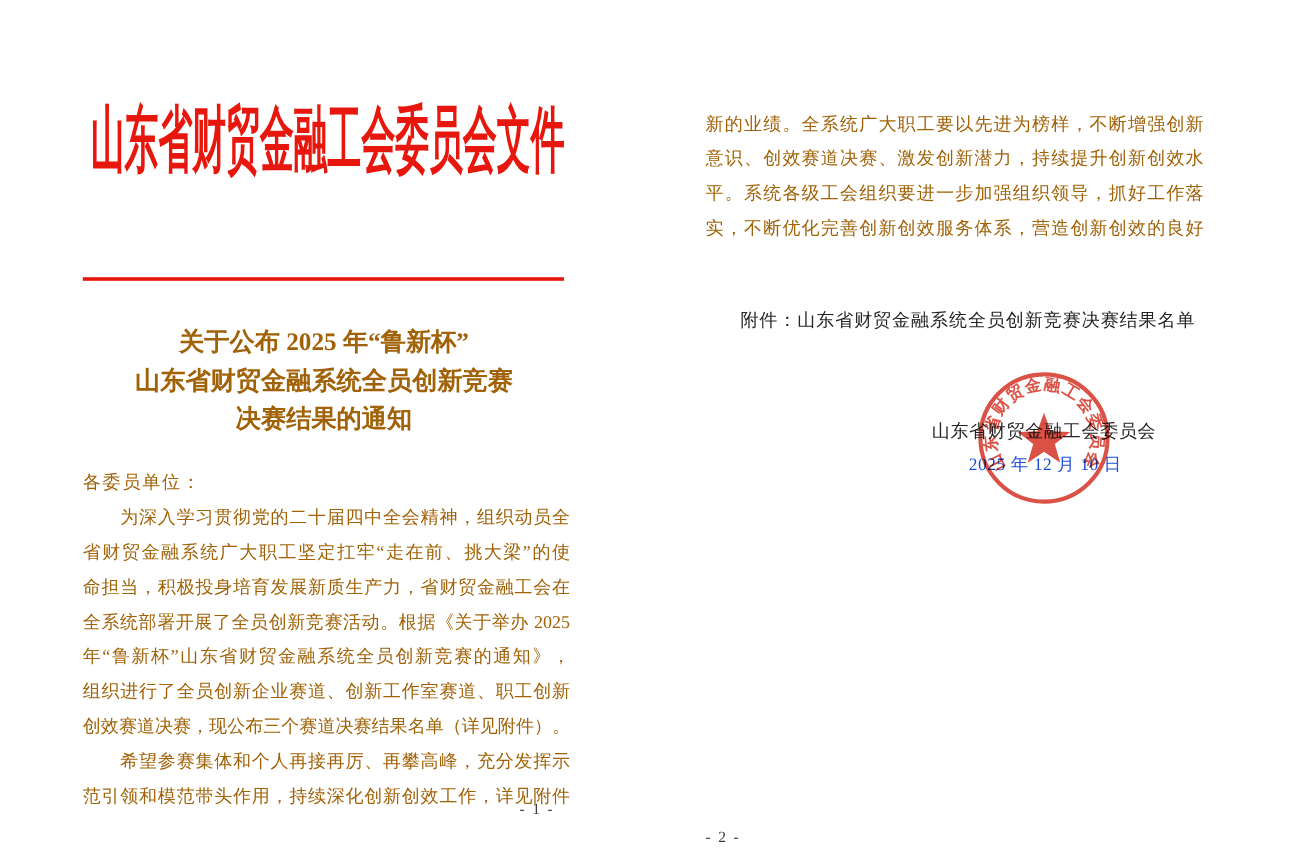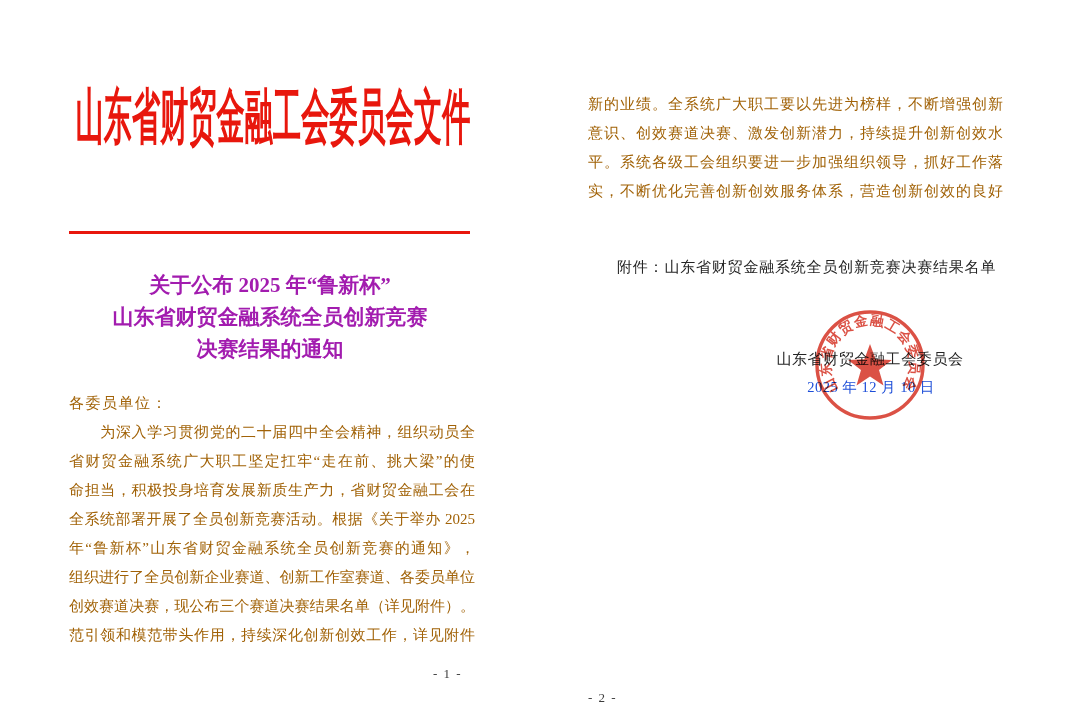--- a/index.html
+++ b/index.html
@@ -15,21 +15,21 @@
     position:absolute; left:261px; top:84px;
     font-size:60px; font-weight:bold; color:#e8170d;
     white-space:nowrap; line-height:1.1; letter-spacing:0px;
     transform:translateX(-50%) scaleX(0.47);
   }
   .red-line { position:absolute; left:57px; top:231px; width:401px; height:3px; background:#e8170d; }
 
   
   .doc-title {
     position:absolute; left:57px; top:269px; width:402px;
-    text-align:center; font-weight:bold; font-size:21px; line-height:32px; color:#a21caf;
+    text-align:center; font-weight:bold; font-size:21px; line-height:32px; color:#a16207;
   }
 
   
   .body-block { position:absolute; font-size:15px; color:#a16207; }
   #body1 { left:57px; top:389px; width:406px; }
   #body2 { left:48px; top:90px;  width:415px; }
   .line { height:29px; line-height:29px; text-align:justify; overflow:hidden; }
   .line.fill { text-align-last:justify; }
   .line.nofill { letter-spacing:1.5px; text-align:left; }
 
@@ -71,22 +71,23 @@
     <div>决赛结果的通知</div>
   </div>
 
   <div class="body-block" id="body1">
       <div class="line nofill">各委员单位：</div>
       <div class="line fill">　　为深入学习贯彻党的二十届四中全会精神，组织动员全</div>
       <div class="line fill">省财贸金融系统广大职工坚定扛牢“走在前、挑大梁”的使</div>
       <div class="line fill">命担当，积极投身培育发展新质生产力，省财贸金融工会在</div>
       <div class="line fill">全系统部署开展了全员创新竞赛活动。根据《关于举办 2025</div>
       <div class="line fill">年“鲁新杯”山东省财贸金融系统全员创新竞赛的通知》，</div>
-      <div class="line fill">组织进行了全员创新企业赛道、创新工作室赛道、各委员单位</div>
+      <div class="line fill">组织进行了全员创新企业赛道、创新工作室赛道、职工创新</div>
       <div class="line fill">创效赛道决赛，现公布三个赛道决赛结果名单（详见附件）。</div>
+      <div class="line fill">　　希望参赛集体和个人再接再厉、再攀高峰，充分发挥示</div>
       <div class="line fill">范引领和模范带头作用，持续深化创新创效工作，详见附件</div>
     </div>
 
   <div class="pagenum" id="pagenum1">- 1 -</div>
 </div>
 
 <div class="page" id="page2">
 
   <div class="body-block" id="body2">
       <div class="line fill">新的业绩。全系统广大职工要以先进为榜样，不断增强创新</div>

